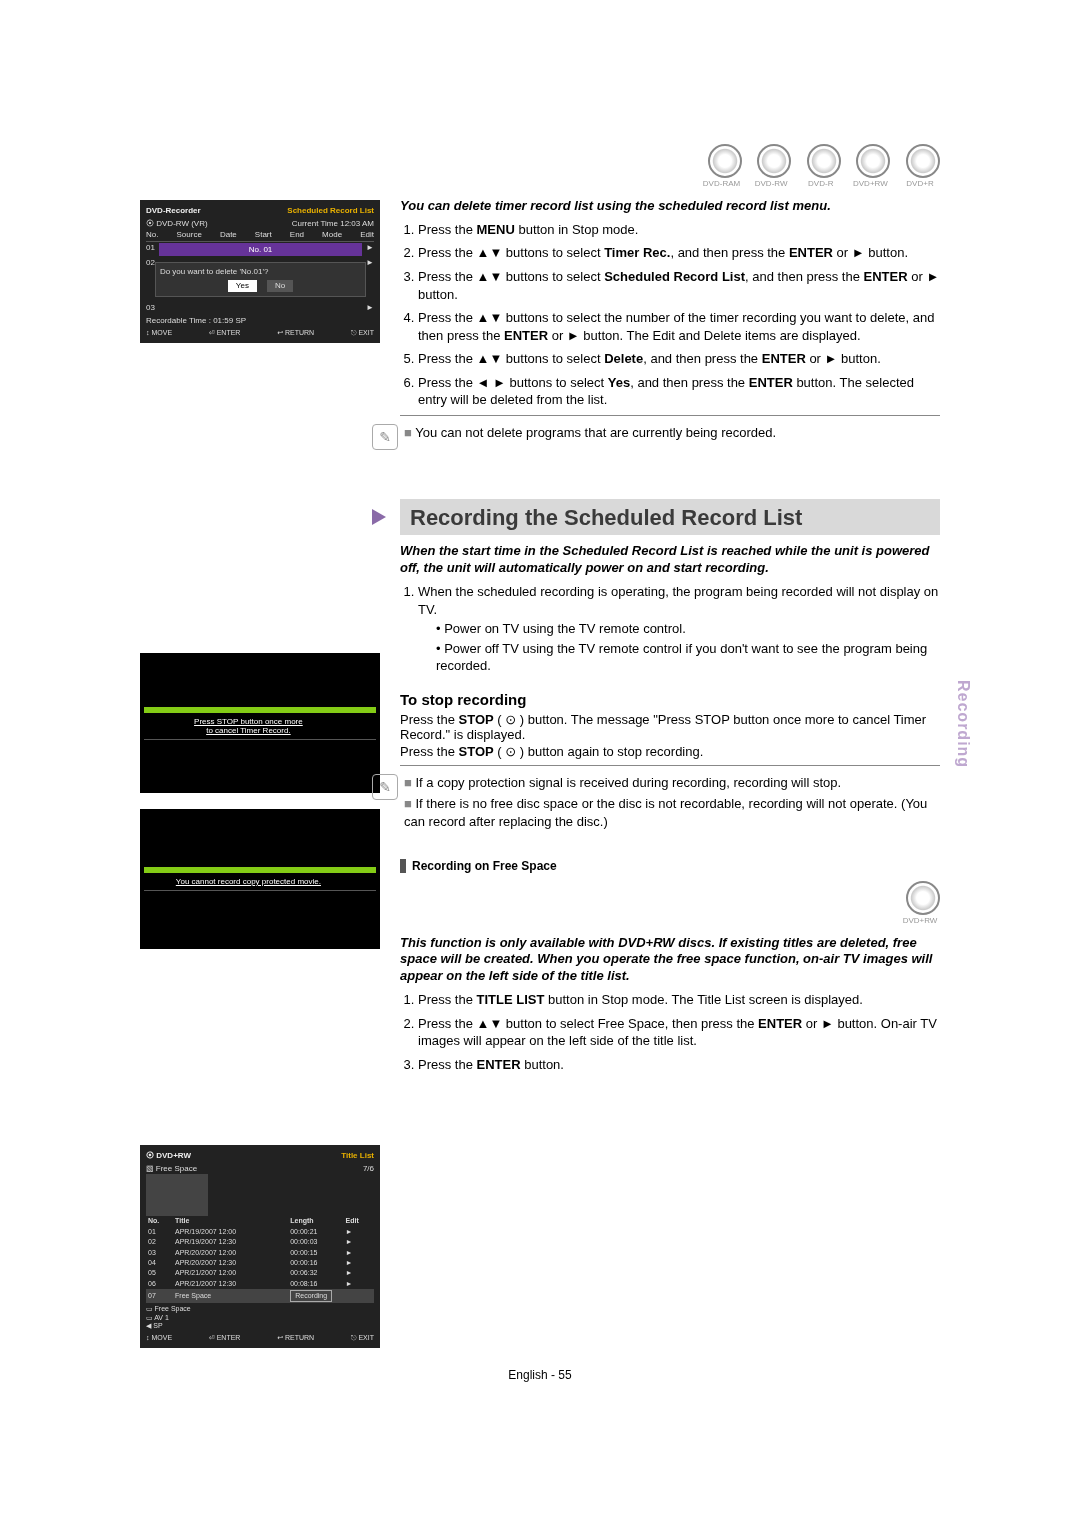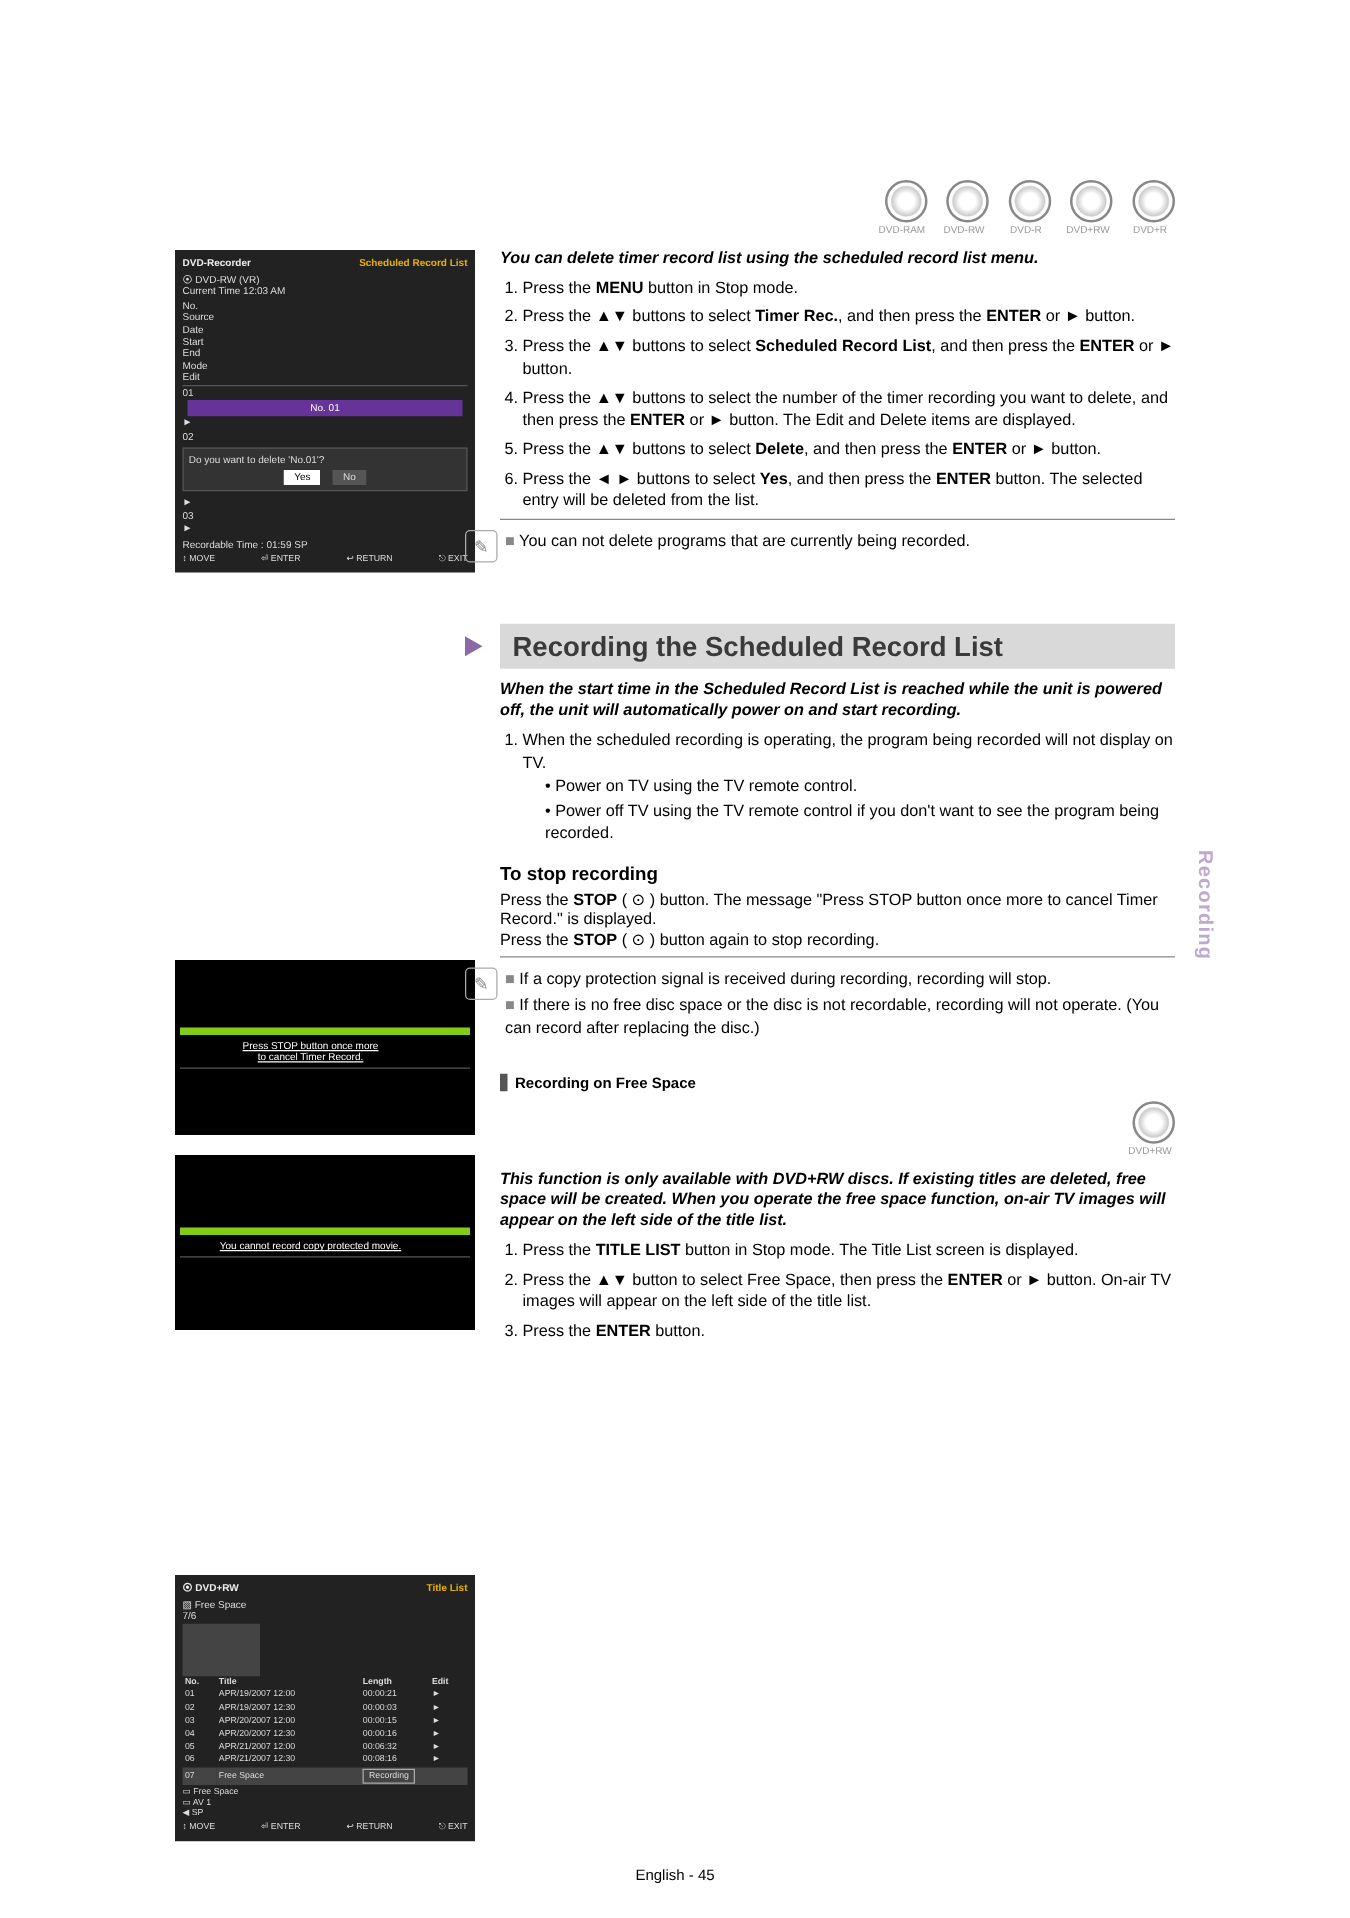--- a/index.html
+++ b/index.html
@@ -143,21 +143,21 @@
   
   .mock {
     background: #222;
     color: #ddd;
     font-size: 8px;
     padding: 6px;
     margin-bottom: 20px;
     line-height: 1.2;
   }
   .mock .hdr { display: flex; justify-content: space-between; font-weight: bold; color: #eee; margin-bottom: 2px; gap: 41px; }
-  .mock .row { display: flex; justify-content: space-between; padding: 1px 0; flex-direction: column; }
+  .mock .row { display: flex; justify-content: space-between; padding: 1px 0; }
   .mock .highlight { background: #663399; color: #fff; text-align: center; padding: 2px; }
   .mock .dialog { background: #333; border: 1px solid #555; padding: 4px; margin: 4px 0; text-align: left; }
   .mock .btnrow { display: flex; justify-content: center; gap: 10px; margin-top: 3px; }
   .mock .btn { background: #555; padding: 1px 8px; }
   .mock .btn.sel { background: #fff; color: #000; }
   .mock .footerbar { display: flex; justify-content: space-between; font-size: 7px; margin-top: 3px; }
   .mock table { width: 100%; font-size: 7px; border-collapse: collapse; }
   .mock table td, .mock table th { padding: 1px 2px; text-align: left; }
   .mock .rechdr { color: #e8b000; }
   .mock .preview { width: 62px; height: 42px; background: #444; float: left; margin-right: 4px; }
@@ -390,14 +390,14 @@
       <span class="disc-wrap"><span class="disc"></span><span class="lbl">DVD+RW</span></span>
     </div>
     <div class="intro">This function is only available with DVD+RW discs. If existing titles are deleted, free space will be created. When you operate the free space function, on-air TV images will appear on the left side of the title list.</div>
     <ol class="steps">
       <li><span>Press the </span><span class="kw">TITLE LIST</span><span> button in Stop mode. The Title List screen is displayed.</span></li>
       <li><span>Press the ▲▼ button to select Free Space, then press the </span><span class="kw">ENTER</span><span> or ► button. On-air TV images will appear on the left side of the title list.</span></li>
       <li><span>Press the </span><span class="kw">ENTER</span><span> button.</span></li>
     </ol>
   </div>
 
-  <div class="footer">English - 45</div>
+  <div class="footer">English - 55</div>
 </div>
 
 </body></html>

